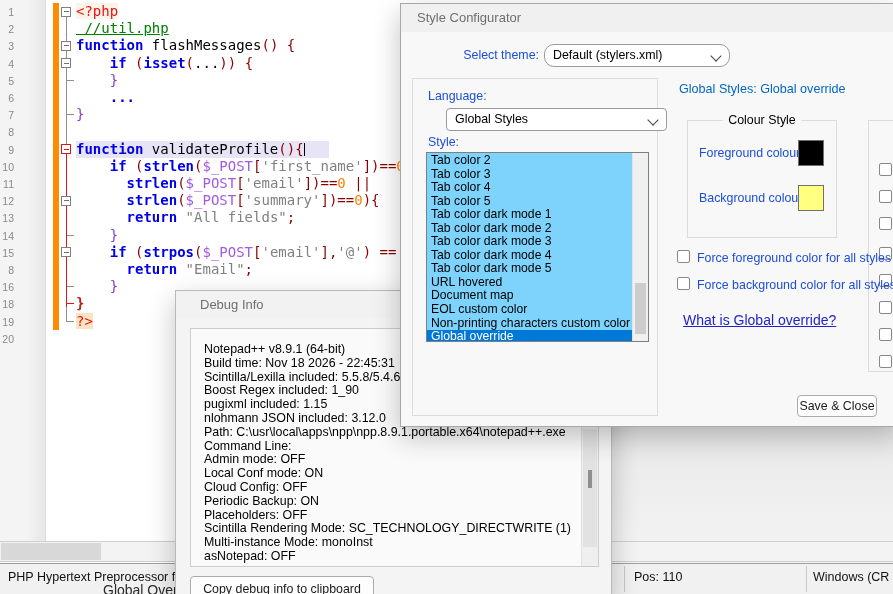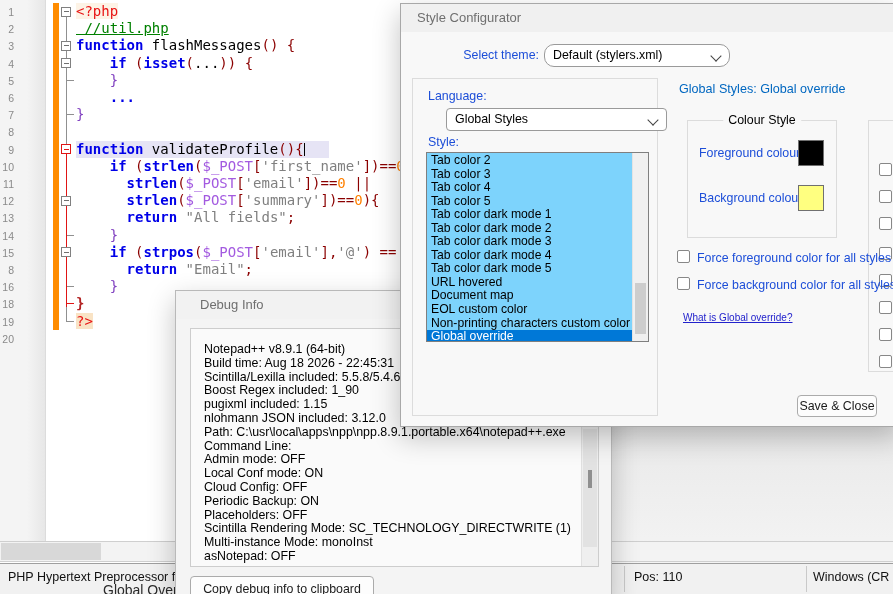--- a/index.html
+++ b/index.html
@@ -84,21 +84,21 @@
     background:#f8f8f8;padding:0 5px;font-size:12.4px;white-space:nowrap;}
   .listbox{position:absolute;background:#7dd3fc;border:1px solid #7f7f7f;box-sizing:border-box;overflow:hidden;}
   .list-item{height:13.55px;line-height:13.55px;font-size:12.2px;padding-left:4px;color:#000;white-space:nowrap;}
   .list-item.sel{background:#0078d7;color:#fff;}
   .list-scroll{position:absolute;right:0;top:0;width:15px;height:100%;background:#f0f0f0;border-left:1px solid #e3e3e3;}
   .list-scroll .thumb{position:absolute;left:2px;top:130px;width:11px;height:51px;background:#cdcdcd;}
   .blue-head{position:absolute;font-size:12.6px;color:#0067c0;white-space:nowrap;}
   .swatch{position:absolute;width:26px;height:26px;border:1px solid #707070;box-sizing:border-box;}
   .checkbox{position:absolute;width:13px;height:13px;background:#fff;border:1px solid #878787;
     border-radius:2px;box-sizing:border-box;}
-  .link{position:absolute;font-size:10px;color:#2222cc;text-decoration:underline;white-space:nowrap;cursor:pointer;}
+  .link{position:absolute;font-size:14px;color:#2222cc;text-decoration:underline;white-space:nowrap;cursor:pointer;}
   .save-btn{left:396px;top:391px;width:80px;height:22px;line-height:20px;}
 </style>
 </head>
 <body>
 
 <div class="editor">
   <div class="margin-col"></div>
   <div class="change-bar"></div>
   <div class="fold-guide-gray"></div>
   <div class="fold-guide-red"></div>
@@ -212,21 +212,21 @@
   <div class="status-div" style="left:806px;"></div>
   <div class="sect" style="left:813px;">Windows (CR LF)</div>
 </div>
 <div class="bottom-fragment">Global Override</div>
 
 <div class="win debug-win">
   <div class="win-title" style="background:#f2f2f2;padding-left:24px;">Debug Info</div>
   <div class="debug-box">
     <div class="debug-lines">
         <div>Notepad++ v8.9.1  (64-bit)</div>
-        <div>Build time: Aug 18 2026 - 22:45:31</div>
+        <div>Build time: Nov 18 2026 - 22:45:31</div>
         <div>Scintilla/Lexilla included: 5.5.8/5.4.6</div>
         <div>Boost Regex included: 1_90</div>
         <div>pugixml included: 1.15</div>
         <div>nlohmann JSON included: 3.12.0</div>
         <div>Path: C:\usr\local\apps\npp\npp.8.9.1.portable.x64\notepad++.exe</div>
         <div>Command Line:</div>
         <div>Admin mode: OFF</div>
         <div>Local Conf mode: ON</div>
         <div>Cloud Config: OFF</div>
         <div>Periodic Backup: ON</div>

